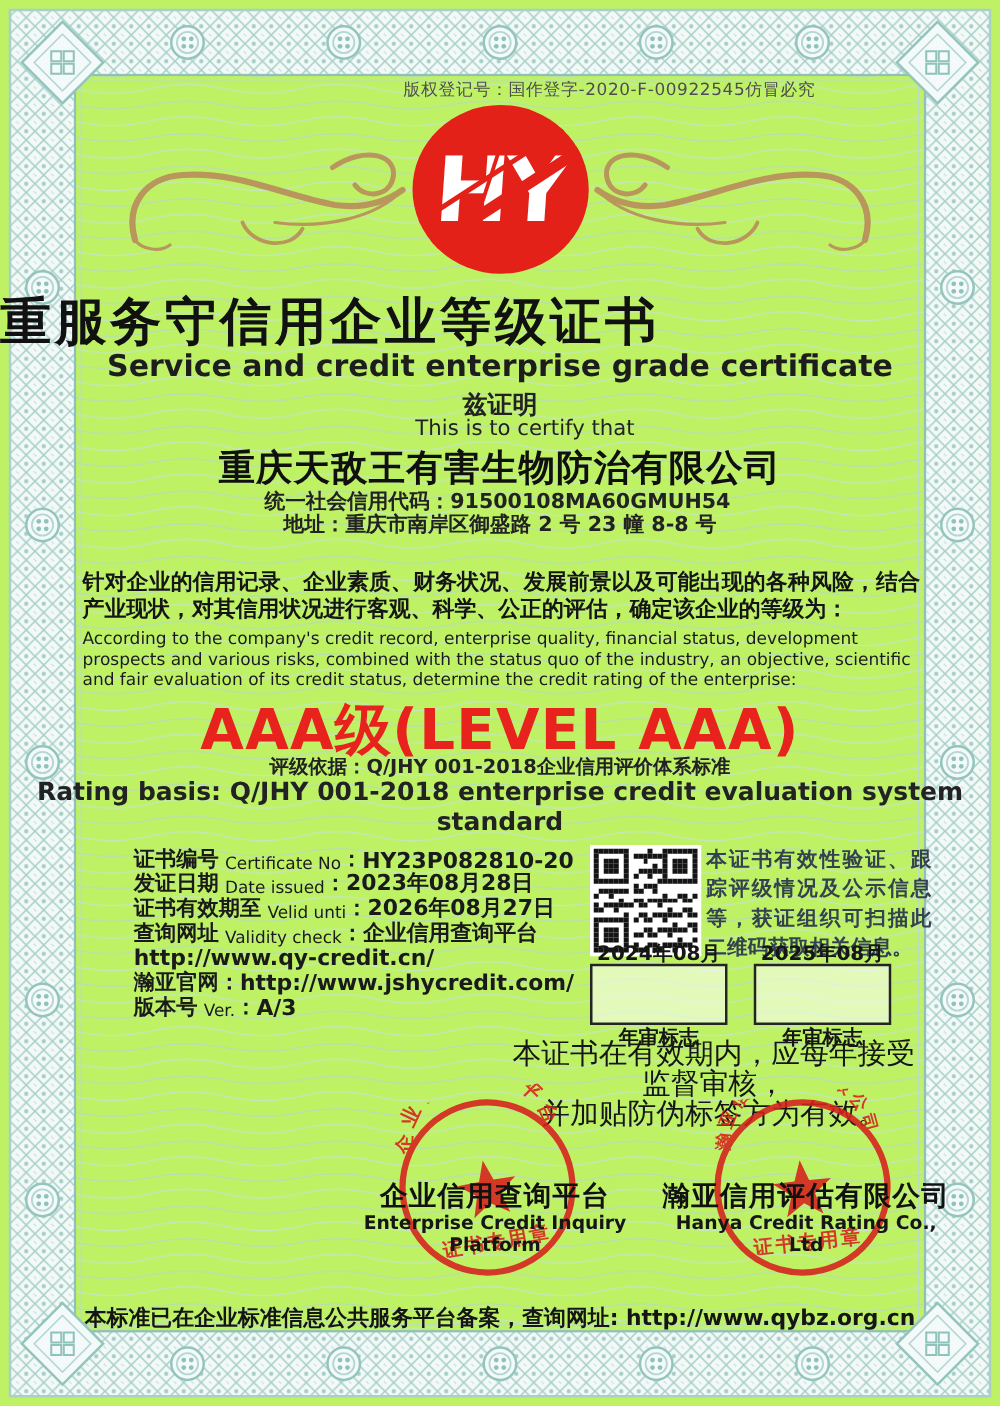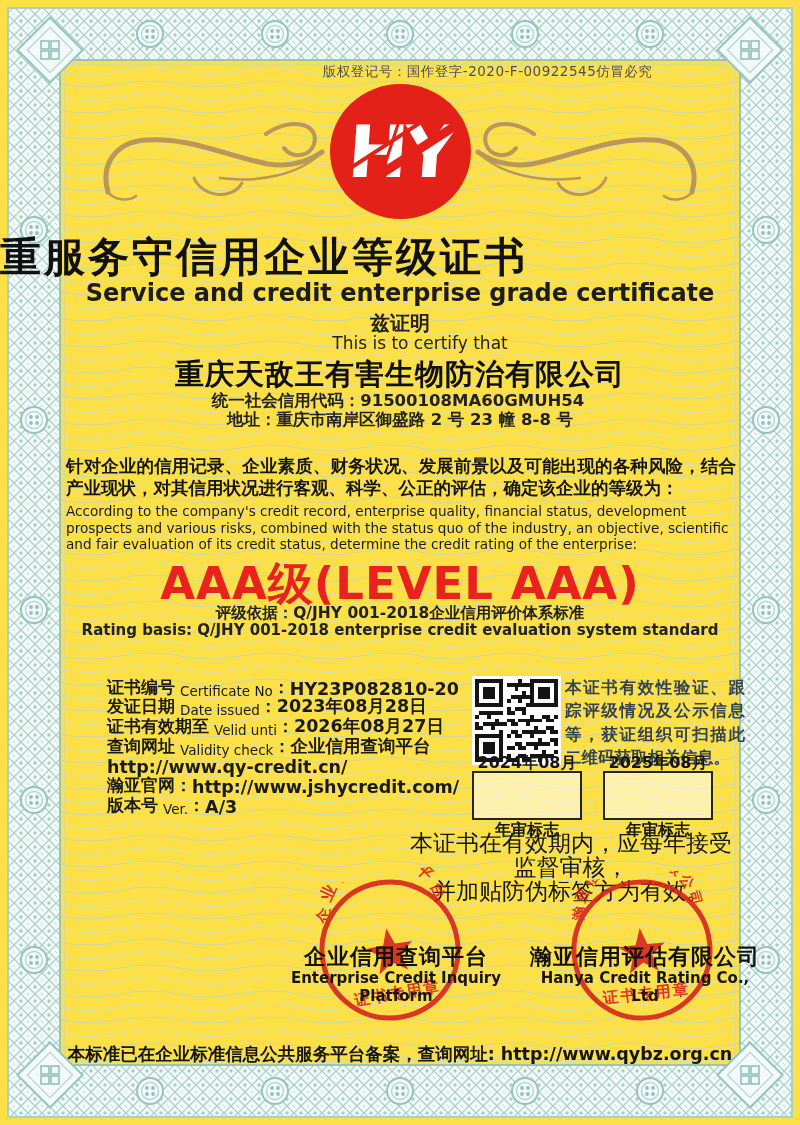--- a/index.html
+++ b/index.html
@@ -1,19 +1,19 @@
 <!DOCTYPE html>
 <html><head>
 <meta charset="utf-8">
 <style>
   * { margin:0; padding:0; box-sizing:border-box; }
   html,body { background:#888; }
   .page {
     position:relative; width:800px; height:1125px; margin:0 auto;
-    background:#fde047; overflow:hidden;
+    background:#bef264; overflow:hidden;
     font-family:"DejaVu Sans","Liberation Sans",sans-serif;
     color:#222;
   }
   .abs { position:absolute; }
   svg.layer { position:absolute; left:0; top:0; pointer-events:none; }
 
   .copyright { top:63px; left:0; right:0; text-align:center; text-indent:175px;
     font-size:13.5px; color:#4d4d4d; letter-spacing:.5px; }
 
   .logo { left:330px; top:84px; width:141px; height:135px; border-radius:50%;
@@ -40,21 +40,21 @@
   .credit-code { top:390px; left:0; right:4px; text-align:center; font-size:16.5px; font-weight:600; }
   .address { top:409px; left:0; right:0; text-align:center; font-size:16.5px; font-weight:600; }
 
   .para { left:66px; top:456px; width:670px; }
   .para .cn { font-size:17.5px; font-weight:700; line-height:21.5px; text-align:justify; color:#151515; }
   .para .en { margin-top:4px; font-size:13.6px; font-weight:500; line-height:16.6px; color:#1b1b1b; }
 
   .rating { top:554px; left:0; right:0; text-align:center; font-size:45px;
     font-weight:800; color:#e8231e; letter-spacing:1px; }
   .basis-cn { top:603px; left:0; right:0; text-align:center; font-size:15.5px; font-weight:600; }
-  .basis-en { top:621px; left:0; right:0; text-align:center; font-size:15px; font-weight:600; }
+  .basis-en { top:621px; left:0; right:0; text-align:center; font-size:20px; font-weight:600; }
 
   .details { left:67px; top:679px; }
   .details .row { display:flex; align-items:flex-end; height:19.7px; white-space:nowrap;
     font-size:17px; font-weight:600; color:#1a1a1a;margin-left:40px; }
   .details .en { font-size:13.5px; font-weight:500; margin-left:5px; }
   .details .val { font-size:17.5px; font-weight:600; }
 
   .qr { left:472px; top:676px; width:89px; height:89px; background:#fff; padding:3px;
     display:grid; grid-template-columns:repeat(21,1fr); grid-template-rows:repeat(21,1fr); }
   .qr div.on { background:#141414; }

